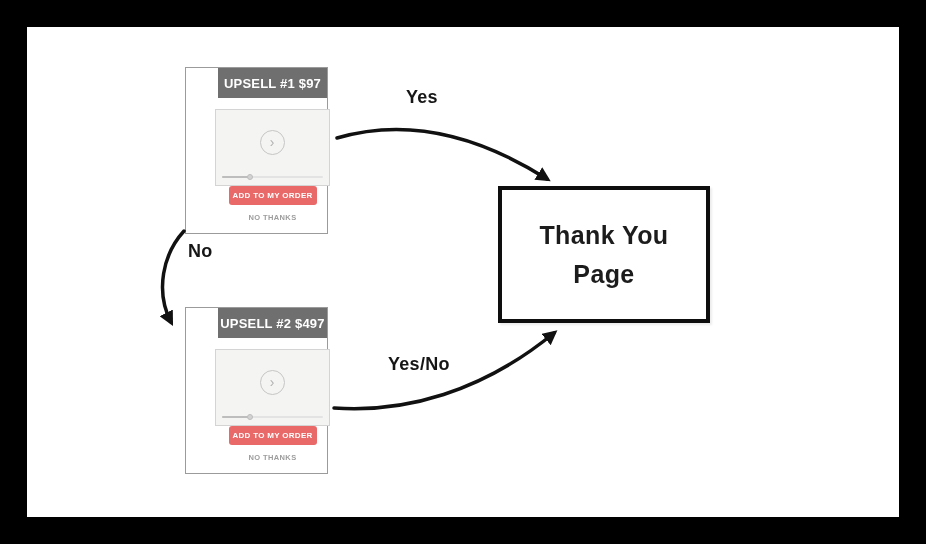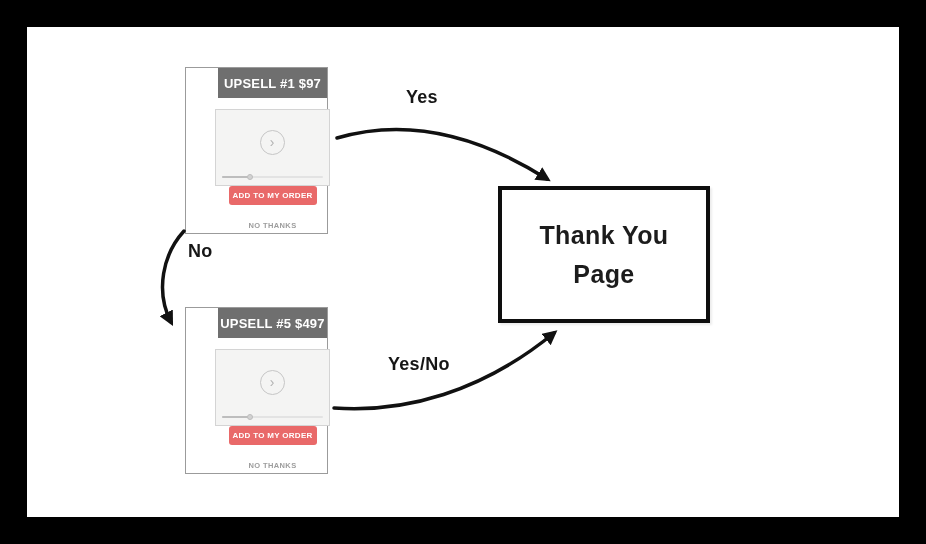--- a/index.html
+++ b/index.html
@@ -118,21 +118,21 @@
     color: #ffffff;
     font-family: inherit;
     font-size: 8px;
     font-weight: bold;
     letter-spacing: 0.3px;
     display: flex; align-items: center; justify-content: center;
     cursor: pointer;
     white-space: nowrap;
   }
   .decline-link {
-    margin-top: 16px;
+    margin-top: 8px;
     font-size: 7.5px;
     font-weight: bold;
     color: #9d9d9d;
     letter-spacing: 0.4px;
     cursor: pointer;
   }
 
   
   .thank-you-box {
     position: absolute;
@@ -173,21 +173,21 @@
         <div class="progress-fill"></div>
         <div class="progress-handle"></div>
       </div>
     </div>
     <button class="cta-button">ADD TO MY ORDER</button>
     <div class="decline-link">NO THANKS</div>
   </div>
 
   <div class="upsell-card" id="upsell-card-2">
     <div class="card-header">
-      <span>UPSELL #5 $497</span>
+      <span>UPSELL #2 $497</span>
     </div>
     <div class="video-player">
       <div class="play-circle">
         <span>›</span>
       </div>
       <div class="progress-track">
         <div class="progress-fill"></div>
         <div class="progress-handle"></div>
       </div>
     </div>

